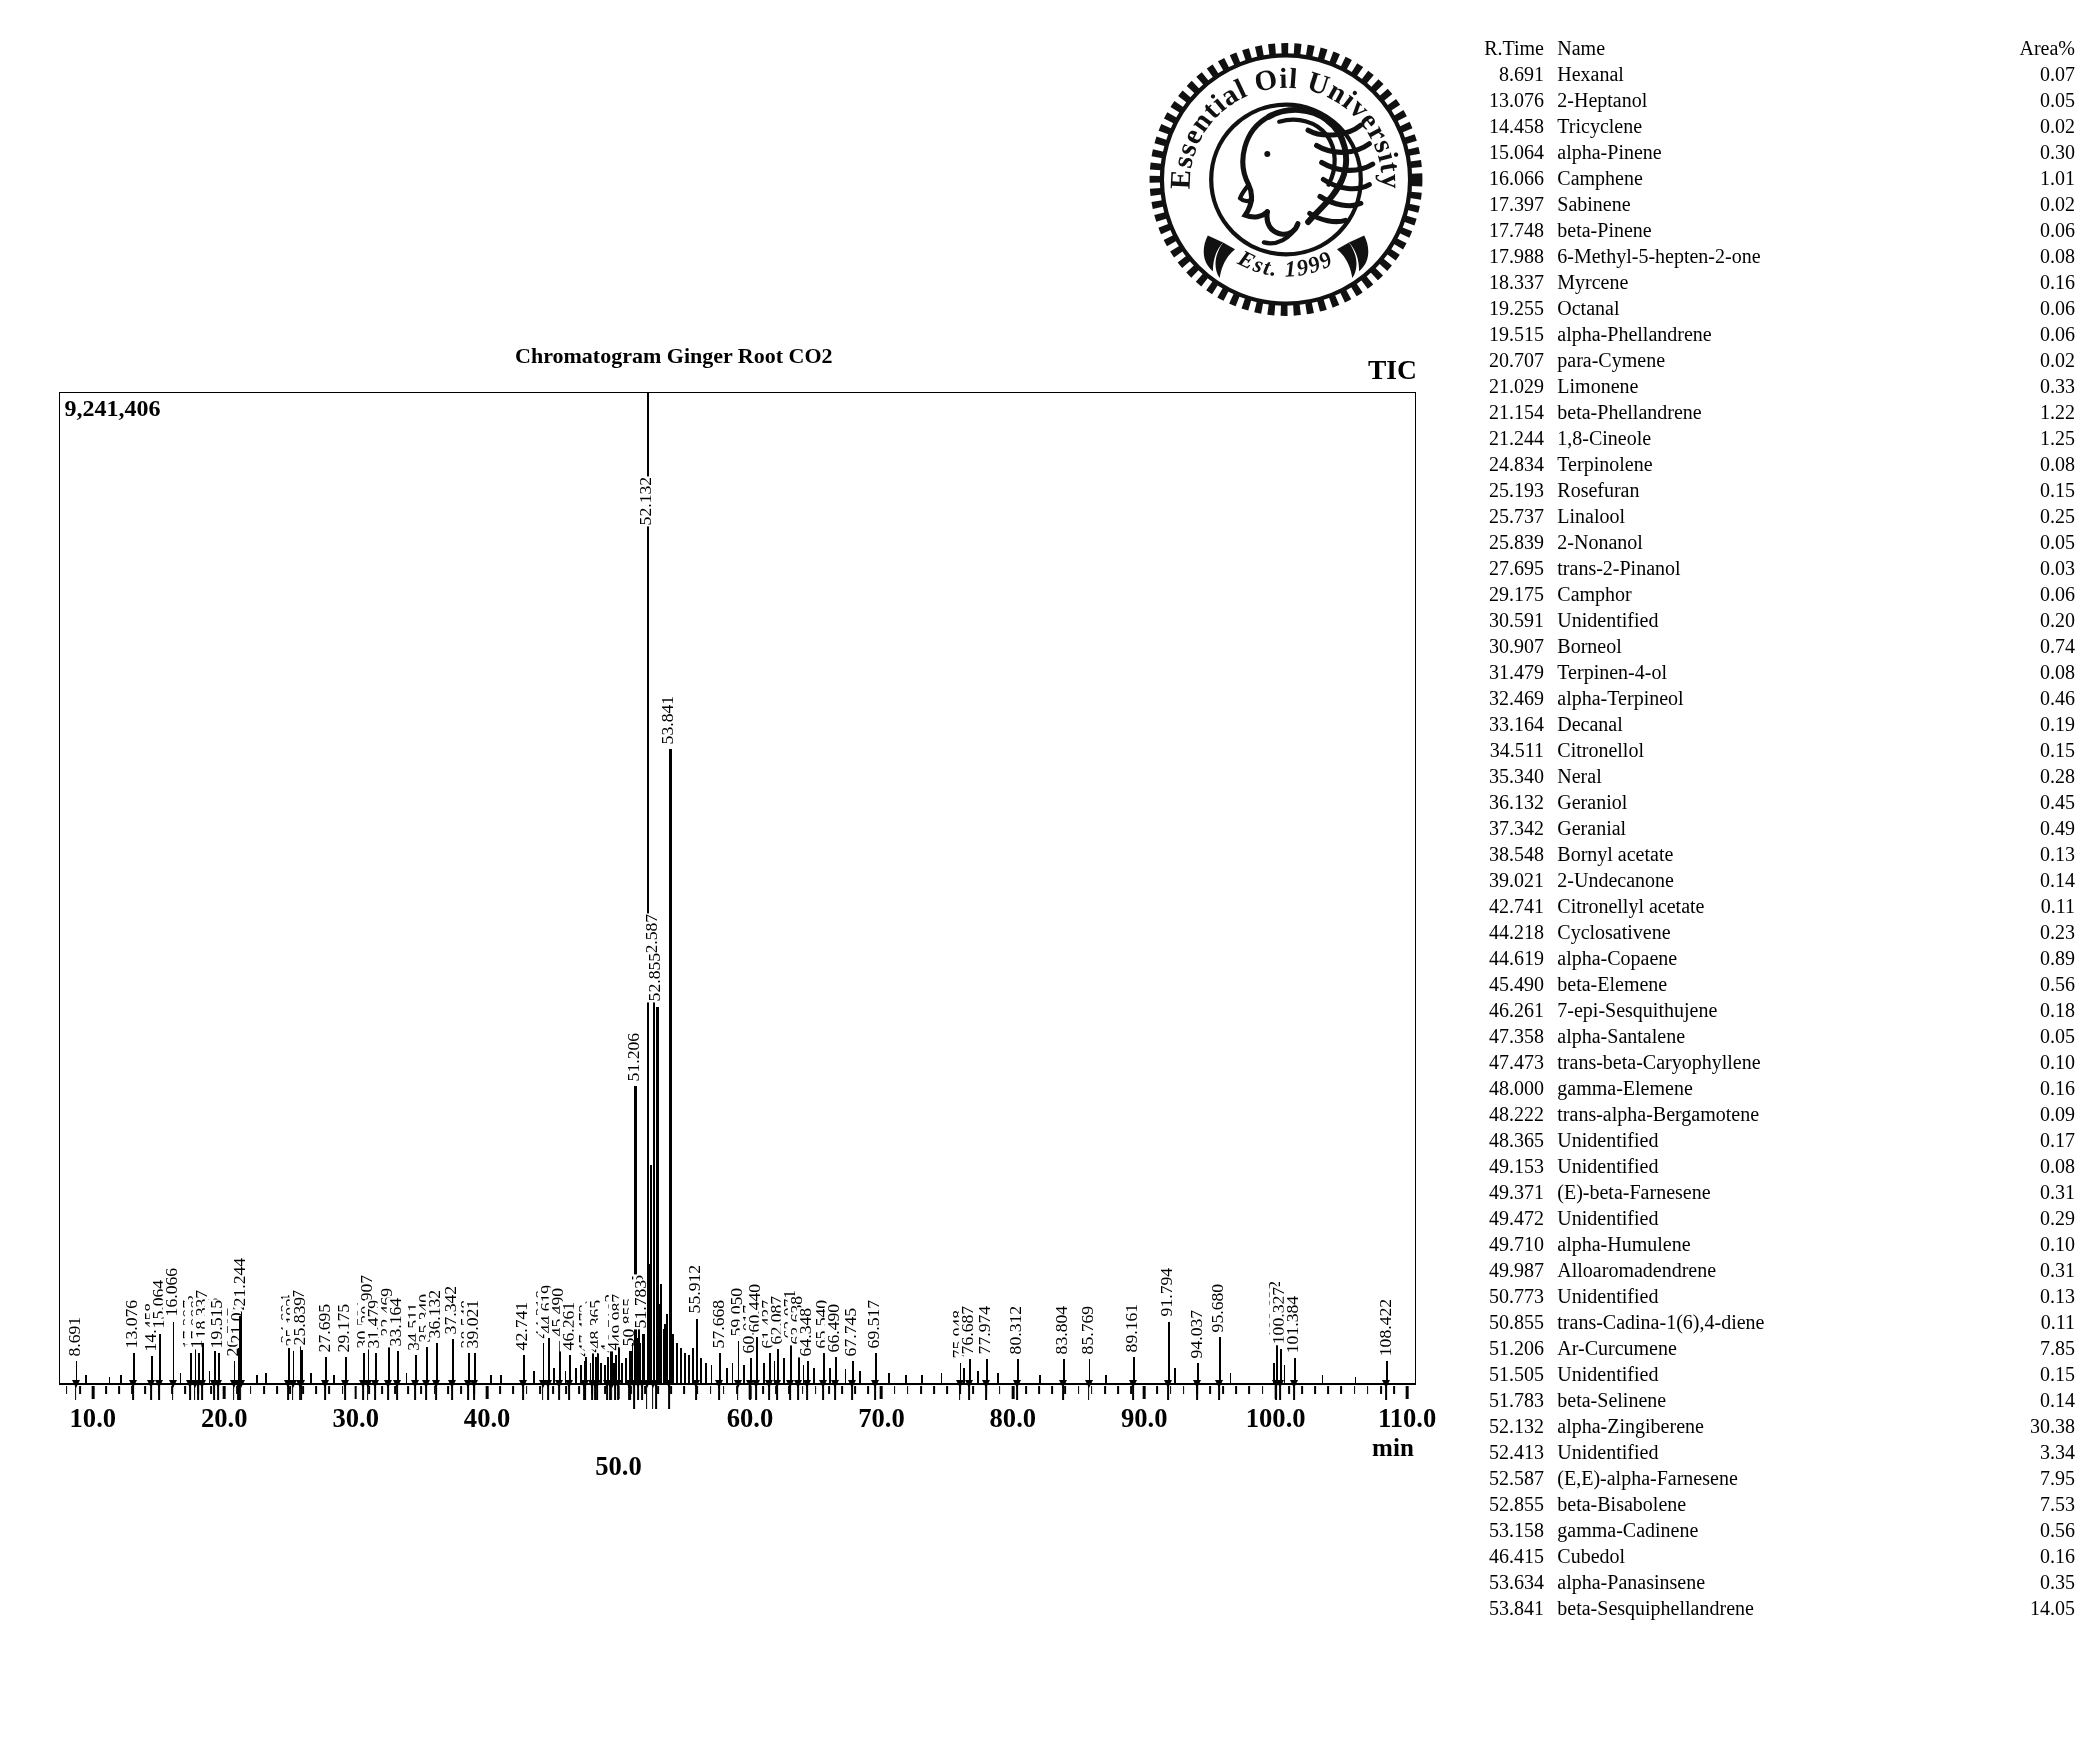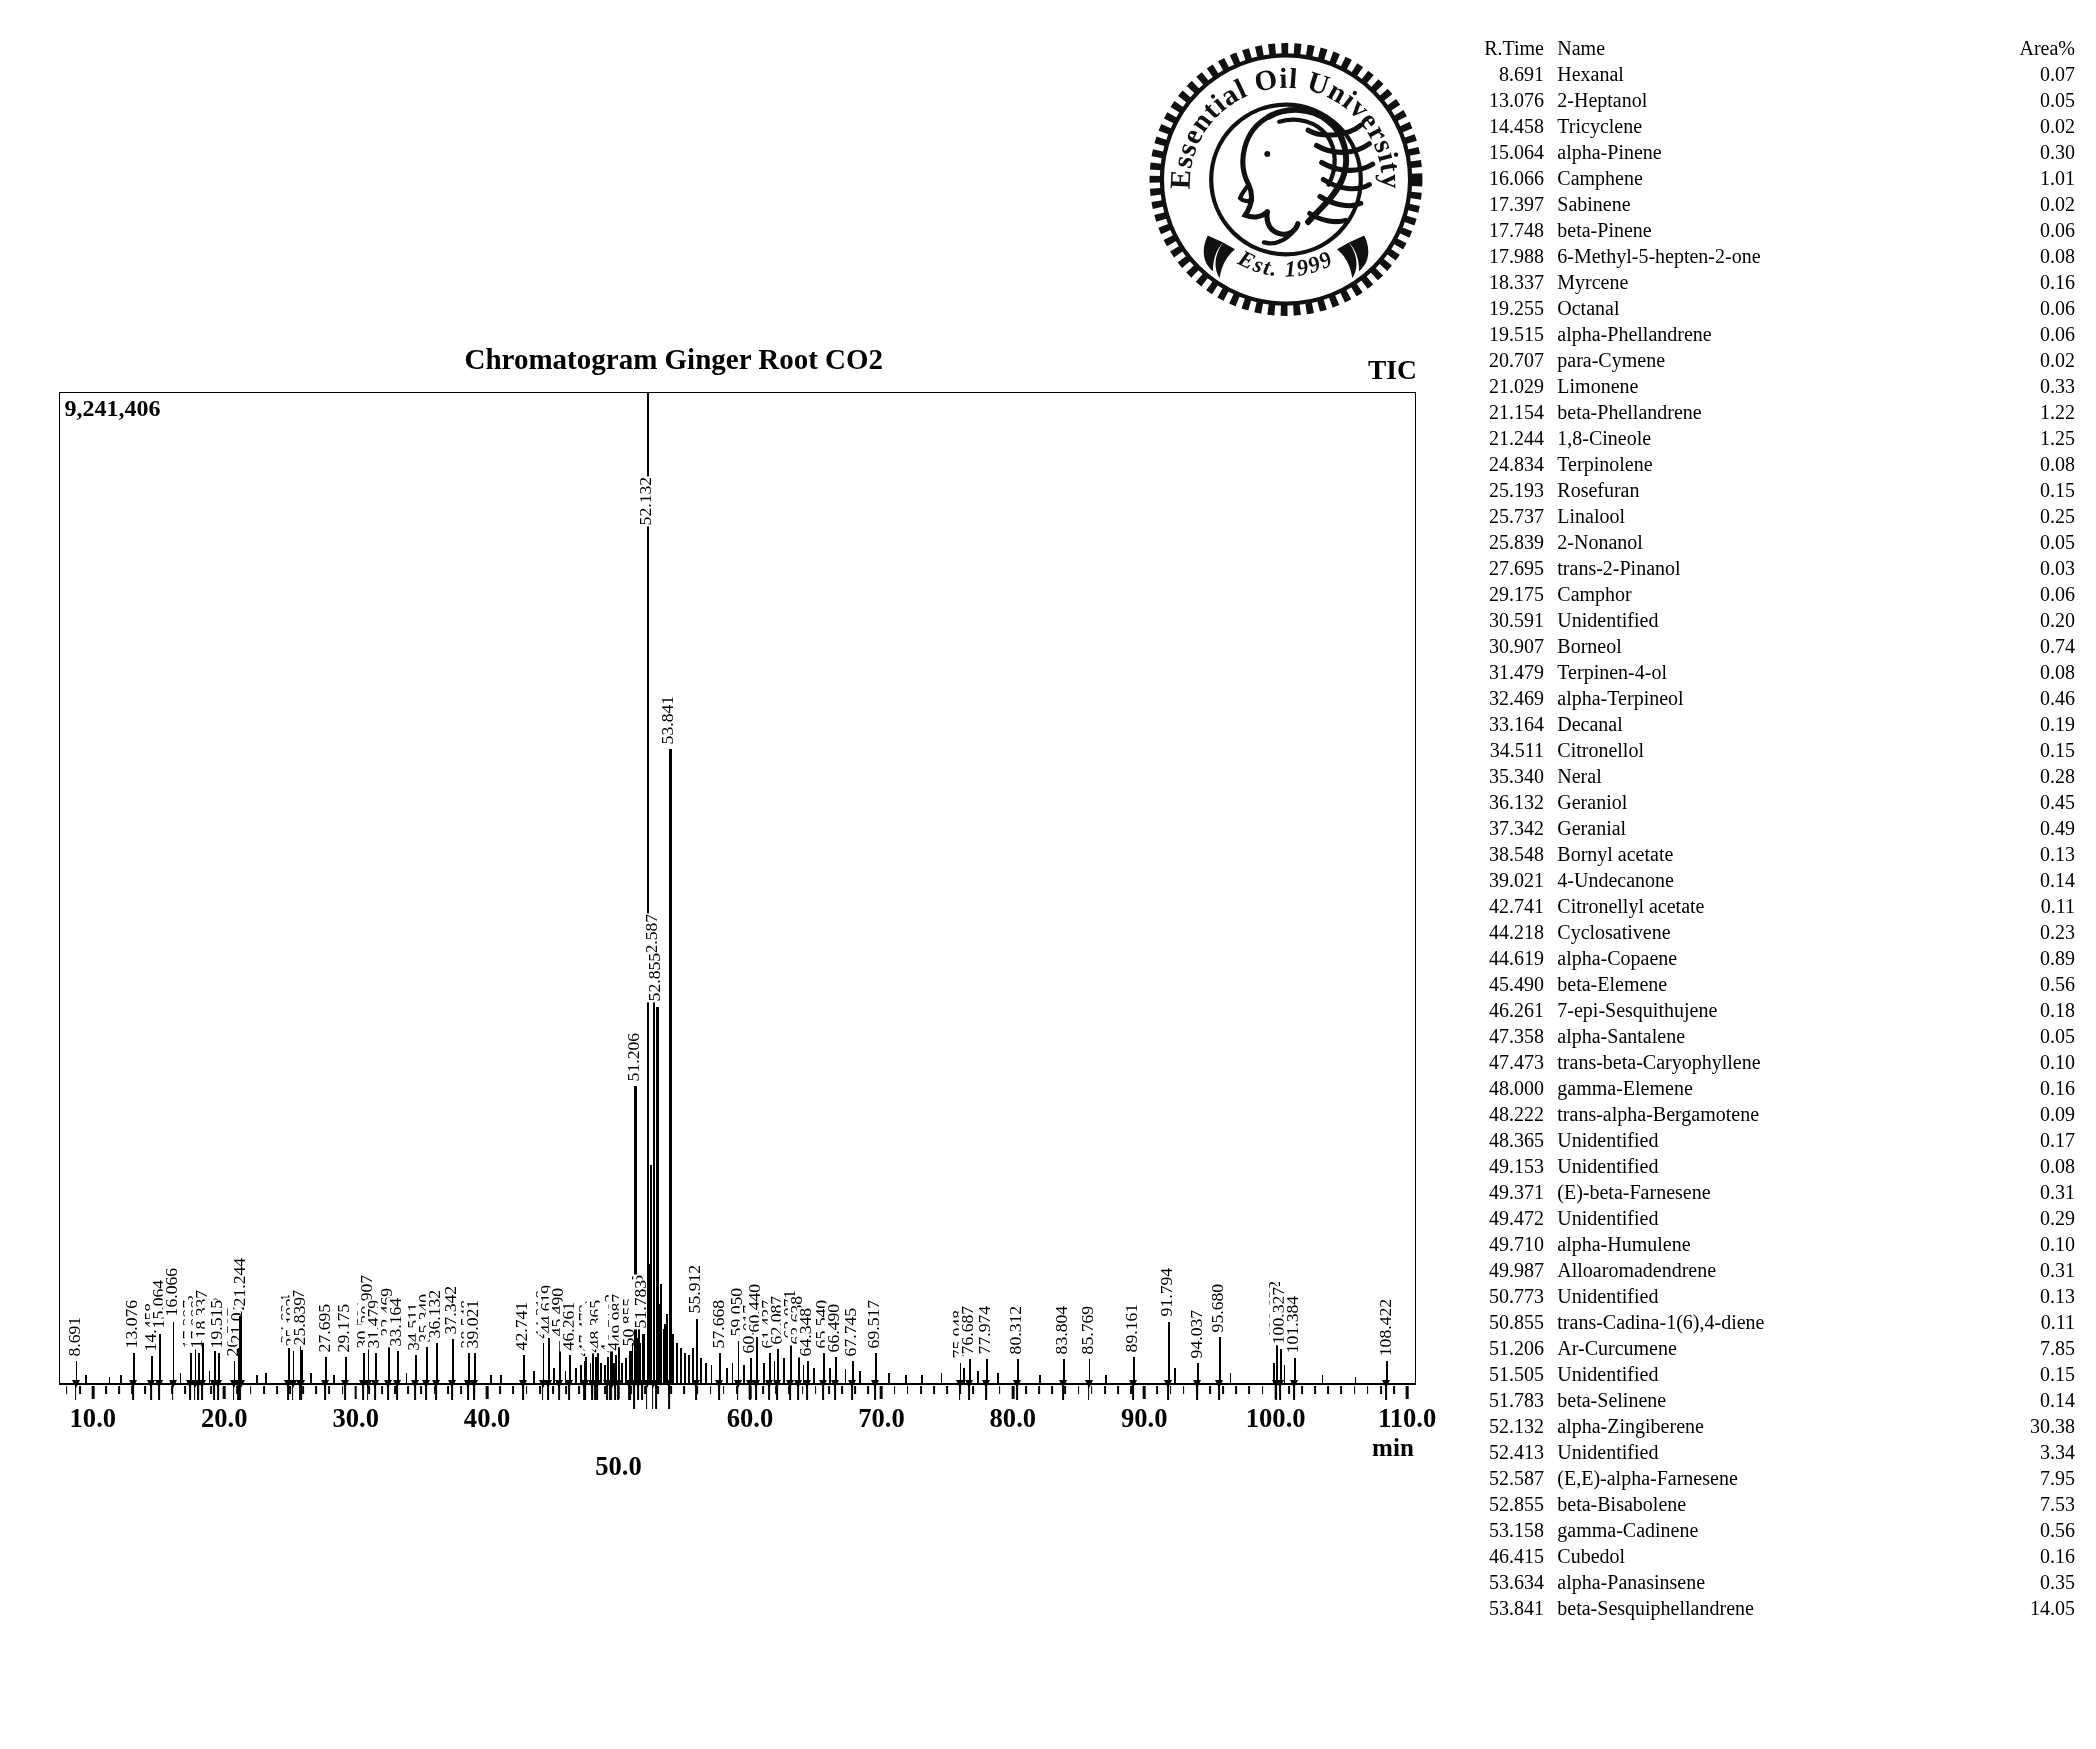--- a/index.html
+++ b/index.html
@@ -2,21 +2,21 @@
 <html style="font-size:14px"><head>
 <meta charset="utf-8">
 <style>
   html,body{margin:0;padding:0;background:#fff;}
   body{width:2097px;height:1749px;position:relative;overflow:hidden;
        font-family:"Liberation Serif",serif;color:#000;}
   
   .chart{position:absolute;left:59px;top:392px;width:1355px;height:990px;
          border:1.8px solid #000;border-bottom:2.7px solid #000;background:#fff;}
   .chart-title{position:absolute;left:45.3%;top:-50px;transform:translateX(-50%);
-         font-size:29px;font-weight:bold;white-space:nowrap;}
+         font-size:22px;font-weight:bold;white-space:nowrap;}
   .tic-label{position:absolute;right:-1.8px;top:-39px;font-size:27.5px;font-weight:bold;}
   .fs-label{position:absolute;left:4.4px;top:1.8px;font-size:24px;font-weight:bold;}
   .peak{position:absolute;bottom:0;background:#000;}
   .pk-label{position:absolute;writing-mode:vertical-rl;transform:rotate(180deg);
          font-size:17.7px;line-height:17.7px;background:#fff;white-space:nowrap;padding:0.9px 0;}
   .pk-arrow{position:absolute;width:0;height:0;bottom:-5.3px;
          border-left:4.4px solid transparent;border-right:4.4px solid transparent;
          border-top:8px solid #000;transform:translateX(-50%);}
   .pk-sub{position:absolute;width:1.8px;background:#000;transform:translateX(-50%);}
   .tick{position:absolute;background:#000;transform:translateX(-50%);}
@@ -761,21 +761,21 @@
         <span class="nm">Geranial</span>
         <span class="ar">0.49</span>
       </div>
       <div class="report-row">
         <span class="rt">38.548</span>
         <span class="nm">Bornyl acetate</span>
         <span class="ar">0.13</span>
       </div>
       <div class="report-row">
         <span class="rt">39.021</span>
-        <span class="nm">4-Undecanone</span>
+        <span class="nm">2-Undecanone</span>
         <span class="ar">0.14</span>
       </div>
       <div class="report-row">
         <span class="rt">42.741</span>
         <span class="nm">Citronellyl acetate</span>
         <span class="ar">0.11</span>
       </div>
       <div class="report-row">
         <span class="rt">44.218</span>
         <span class="nm">Cyclosativene</span>

